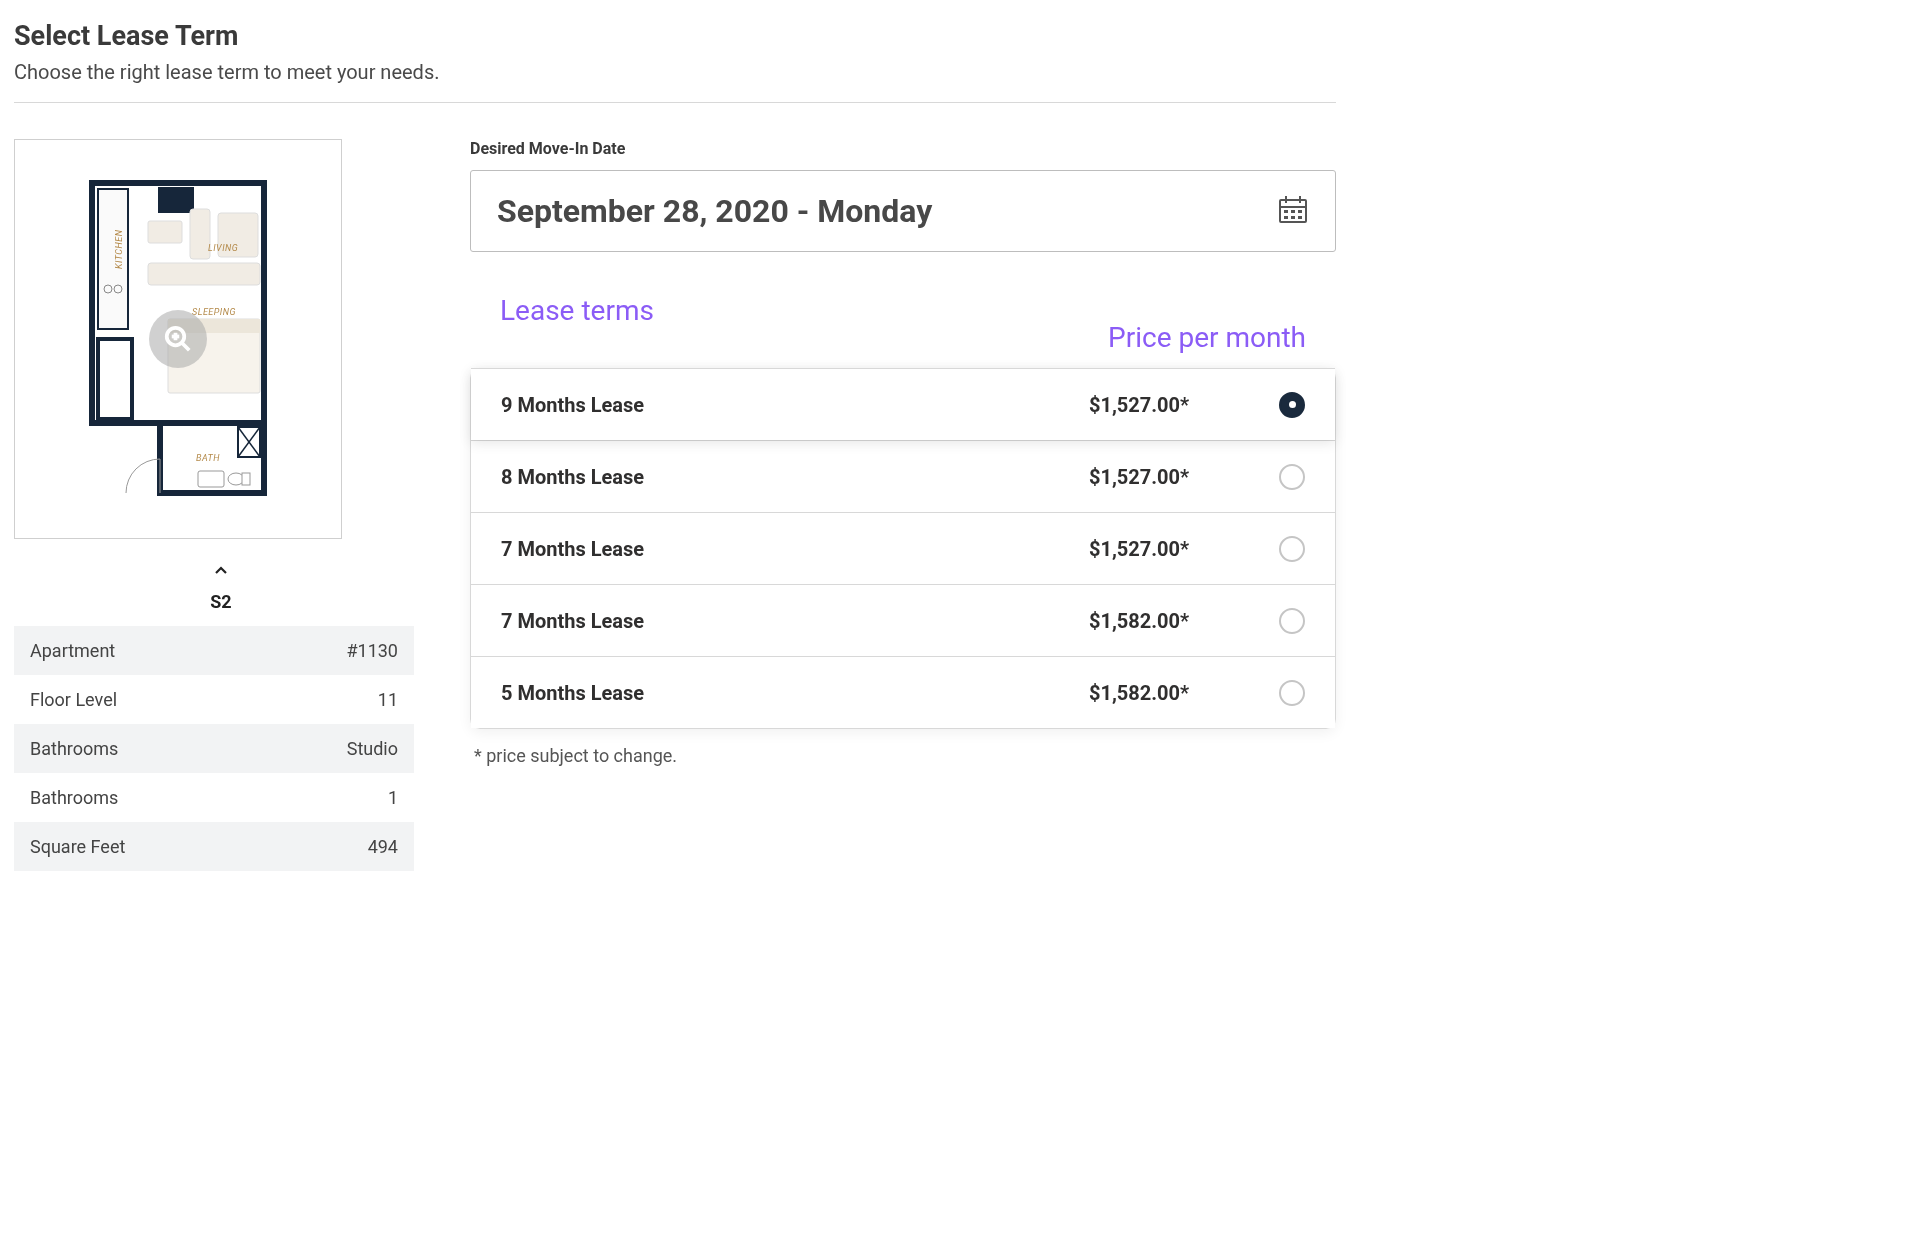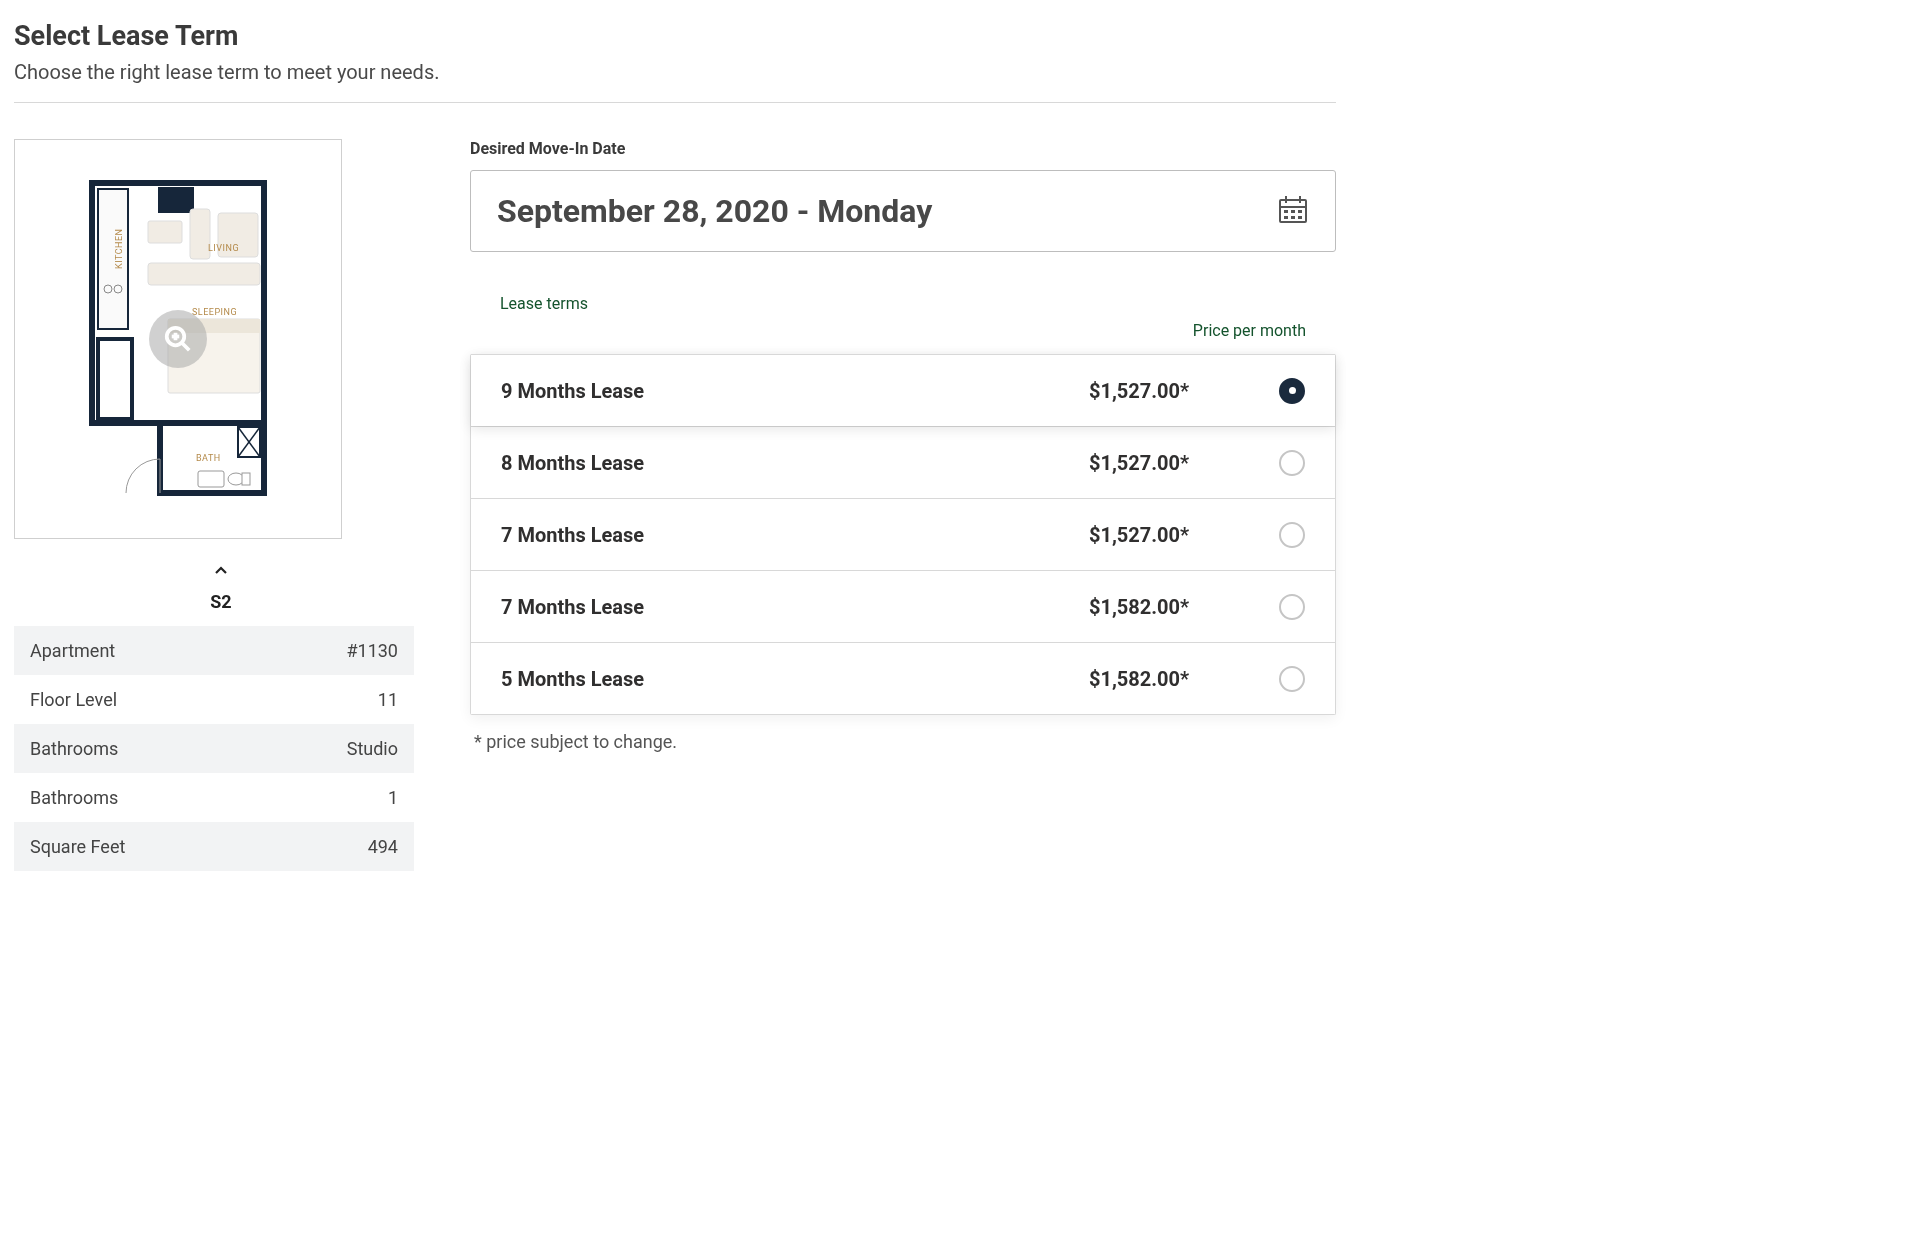--- a/index.html
+++ b/index.html
@@ -38,20 +38,21 @@
   .floorplan-card {
     border: 1px solid #cfcfcf;
     width: 328px;
     height: 400px;
     display: flex;
     align-items: center;
     justify-content: center;
     position: relative;
     background: #fff;
     margin-bottom: 24px;
+    font-style: italic;
   }
   .floorplan-svg { width: 180px; height: 320px; }
   .magnify-btn {
     position: absolute;
     left: 50%; top: 50%;
     transform: translate(-50%, -50%);
     width: 58px; height: 58px;
     border-radius: 50%;
     background: rgba(170,170,170,0.55);
     display: flex; align-items: center; justify-content: center;
@@ -111,31 +112,31 @@
     color: #484848;
   }
   .date-input .cal-icon svg {
     width: 32px; height: 32px;
     fill: none; stroke: #555; stroke-width: 2;
   }
 
   .lease-headers {
     display: flex;
     padding: 0 30px 14px 30px;
-    font-size: 16px;
-    color: #14532d;
+    font-size: 28px;
+    color: #8b5cf6;
   }
   .lease-headers .lh-term { flex: 1; }
   .lease-headers .lh-price { width: 230px; text-align: right; margin-top: 27px; }
 
   .lease-table {
     border: 1px solid #d8d8d8;
     border-top: none;
     box-shadow: 0 4px 14px rgba(0,0,0,0.06);
-    border-radius: 2px;
+    border-radius: 10px;
     margin-bottom: 16px;
   }
   .lease-row {
     display: flex;
     align-items: center;
     height: 72px;
     padding: 0 30px;
     border-top: 1px solid #d8d8d8;
     cursor: pointer;
     background: #fff;

